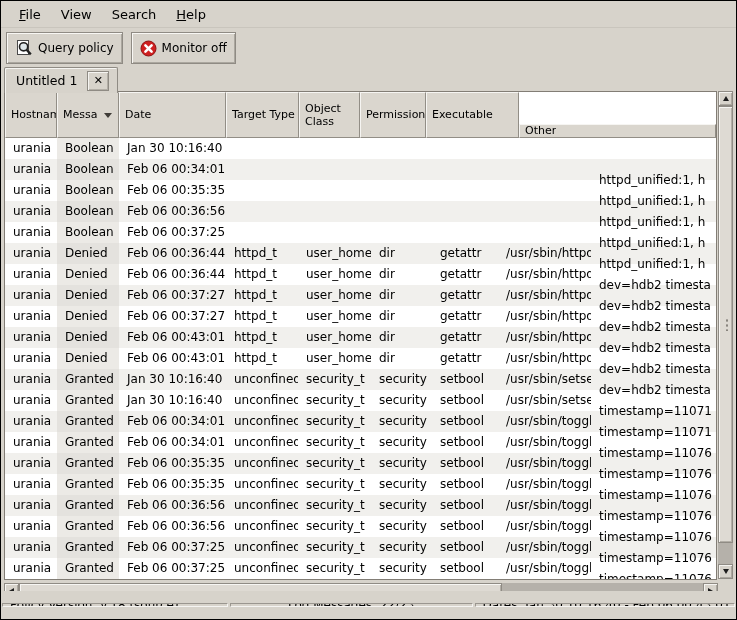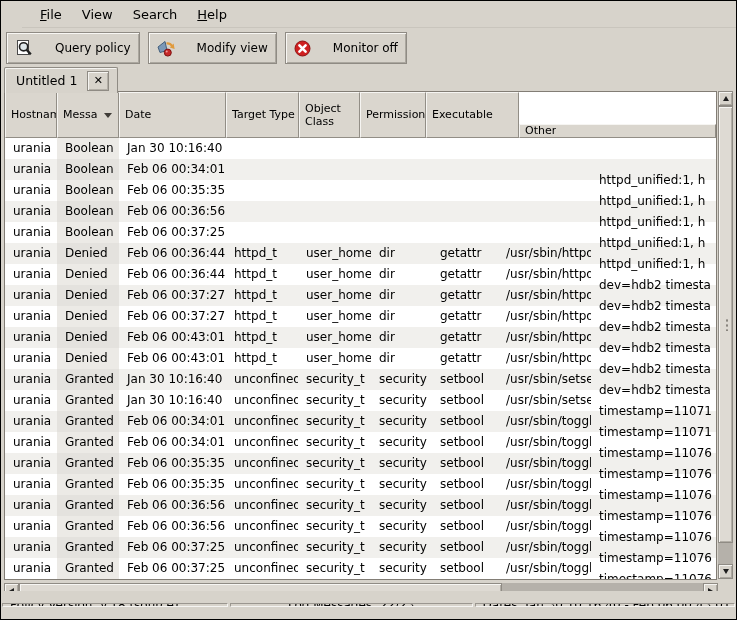--- a/index.html
+++ b/index.html
@@ -6,26 +6,26 @@
   body{
     width:737px;height:620px;position:relative;box-sizing:border-box;
     background:var(--window_bg,#d7d3cb);
     border:1px solid #000;
     font-family:"DejaVu Sans","Liberation Sans",sans-serif;
     color:#000;overflow:hidden;
     -webkit-font-smoothing:antialiased;
   }
   
   .menubar{position:absolute;top:0;left:0;right:0;height:27px;display:flex;align-items:center;
-    padding-left:8px;box-shadow:inset 0 -1px 0 #c9c5bd;margin-left:21px;}
+    padding-left:8px;box-shadow:inset 0 -1px 0 #c9c5bd;}
   .menu-item{padding:5px 10px;font-size:13px;cursor:default;}
   .menu-item .mn{text-decoration:underline;}
   
   .toolbar{position:absolute;top:31px;left:5px;display:flex;gap:8px;}
-  .tbtn{display:inline-flex;align-items:center;gap:22px;height:30px;padding:0 8px;
+  .tbtn{display:inline-flex;align-items:center;gap:5px;height:30px;padding:0 8px;
     background:var(--window_bg,#d7d3cb);
     border:1px solid #8f8b84;
     box-shadow:inset 1px 1px 0 #f8f7f4, inset -1px -1px 0 #aba79f;
     font-size:12px;cursor:default;}
   .tbtn svg{display:block;}
   
   .tab{position:absolute;left:3px;top:66px;height:25px;z-index:3;
     display:flex;align-items:center;gap:10px;padding:0 8px 0 11px;
     background:var(--window_bg,#d7d3cb);
     border:1px solid #8f8b84;border-bottom:none;
@@ -101,32 +101,20 @@
       <svg width="18" height="18" viewBox="0 0 18 18">
         <rect x="2.5" y="1.5" width="11" height="14" fill="#ffffff" stroke="#4a4a4a"></rect>
         <circle cx="8.6" cy="7.8" r="4.1" fill="#dfe7ea" stroke="#222" stroke-width="1.6"></circle>
         <line x1="11.6" y1="10.8" x2="15.8" y2="15.4" stroke="#222" stroke-width="2.3"></line>
       </svg>
     </span>
     <span>Query policy</span>
   </div>
   <div class="tbtn">
     <span>
-      <svg width="18" height="18" viewBox="0 0 18 18">
-        <polygon points="1,8 8,2.5 10,11.5 3,13.5" fill="#7b98b7" stroke="#44607c"></polygon>
-        <path d="M9.5 4.5 a5.5 5.5 0 0 1 5.5 2.5" fill="none" stroke="#e09a3c" stroke-width="2.2"></path>
-        <polygon points="16.6,4.6 17.6,10 12.8,8.4" fill="#e09a3c"></polygon>
-        <circle cx="10.8" cy="13.6" r="3.5" fill="#c62828" stroke="#7e1111"></circle>
-        <circle cx="9.7" cy="12.5" r="1" fill="#ef9a9a"></circle>
-      </svg>
-    </span>
-    <span>Modify view</span>
-  </div>
-  <div class="tbtn">
-    <span>
       <svg width="17" height="17" viewBox="0 0 17 17">
         <circle cx="8.5" cy="8.5" r="7.5" fill="#cf2020" stroke="#8e1212"></circle>
         <path d="M5.4 5.4 L11.6 11.6 M11.6 5.4 L5.4 11.6" stroke="#fff" stroke-width="2.6" stroke-linecap="round"></path>
       </svg>
     </span>
     <span>Monitor off</span>
   </div>
 </div>
 
 <div class="tab">

